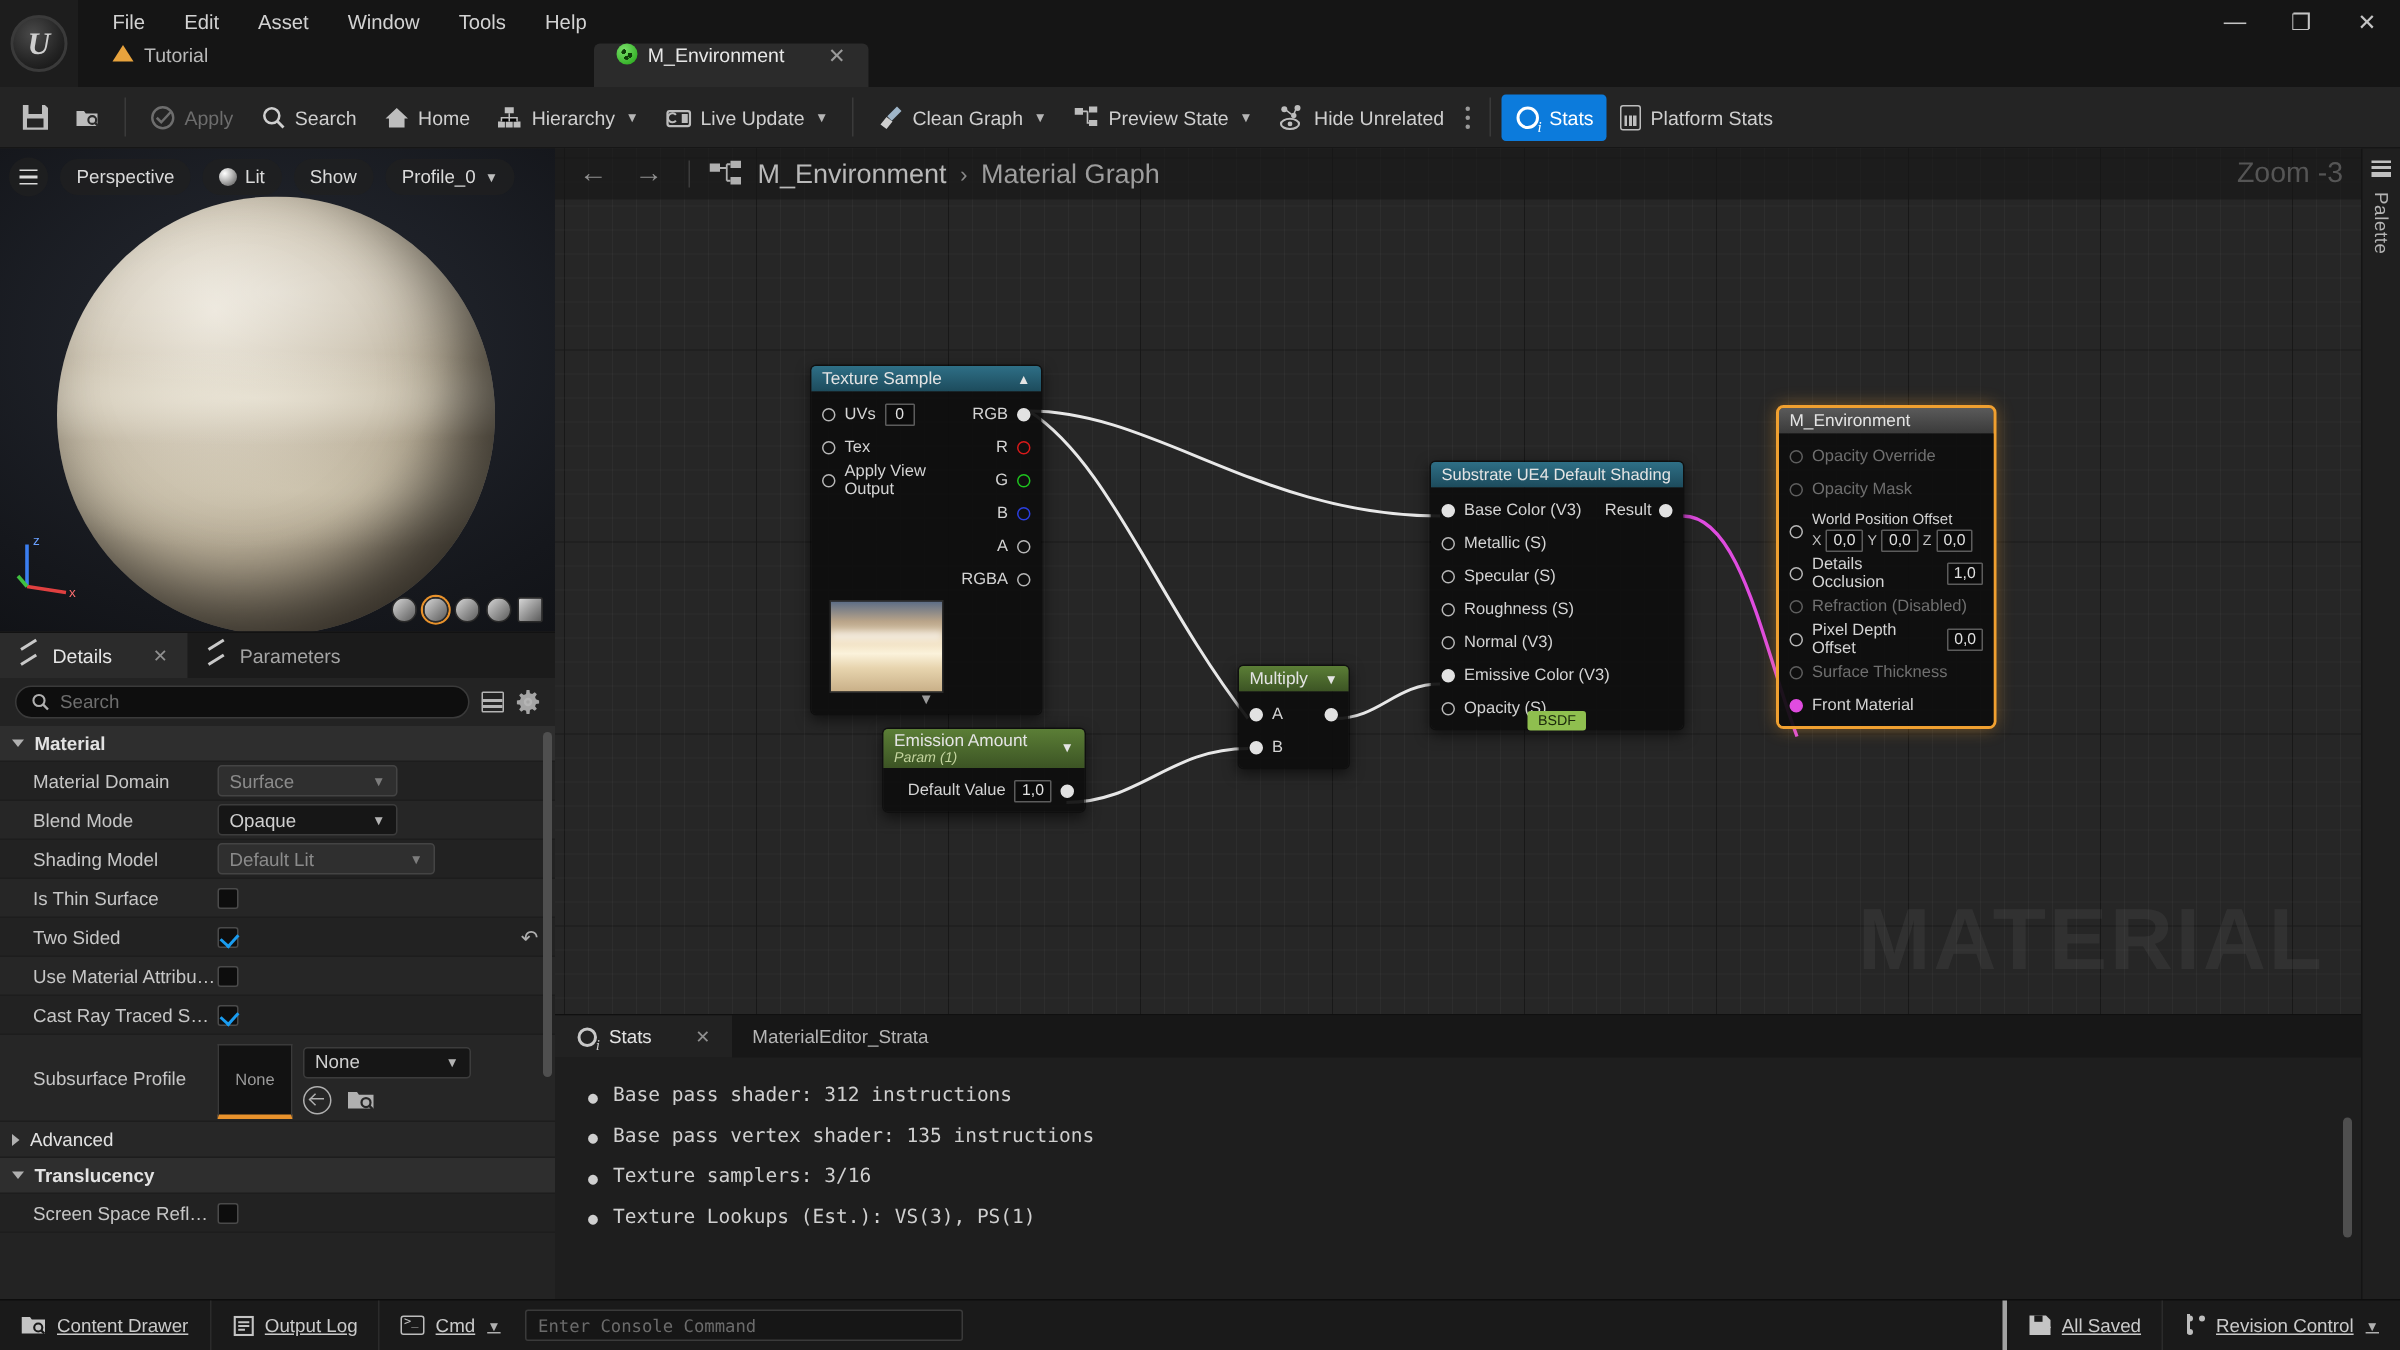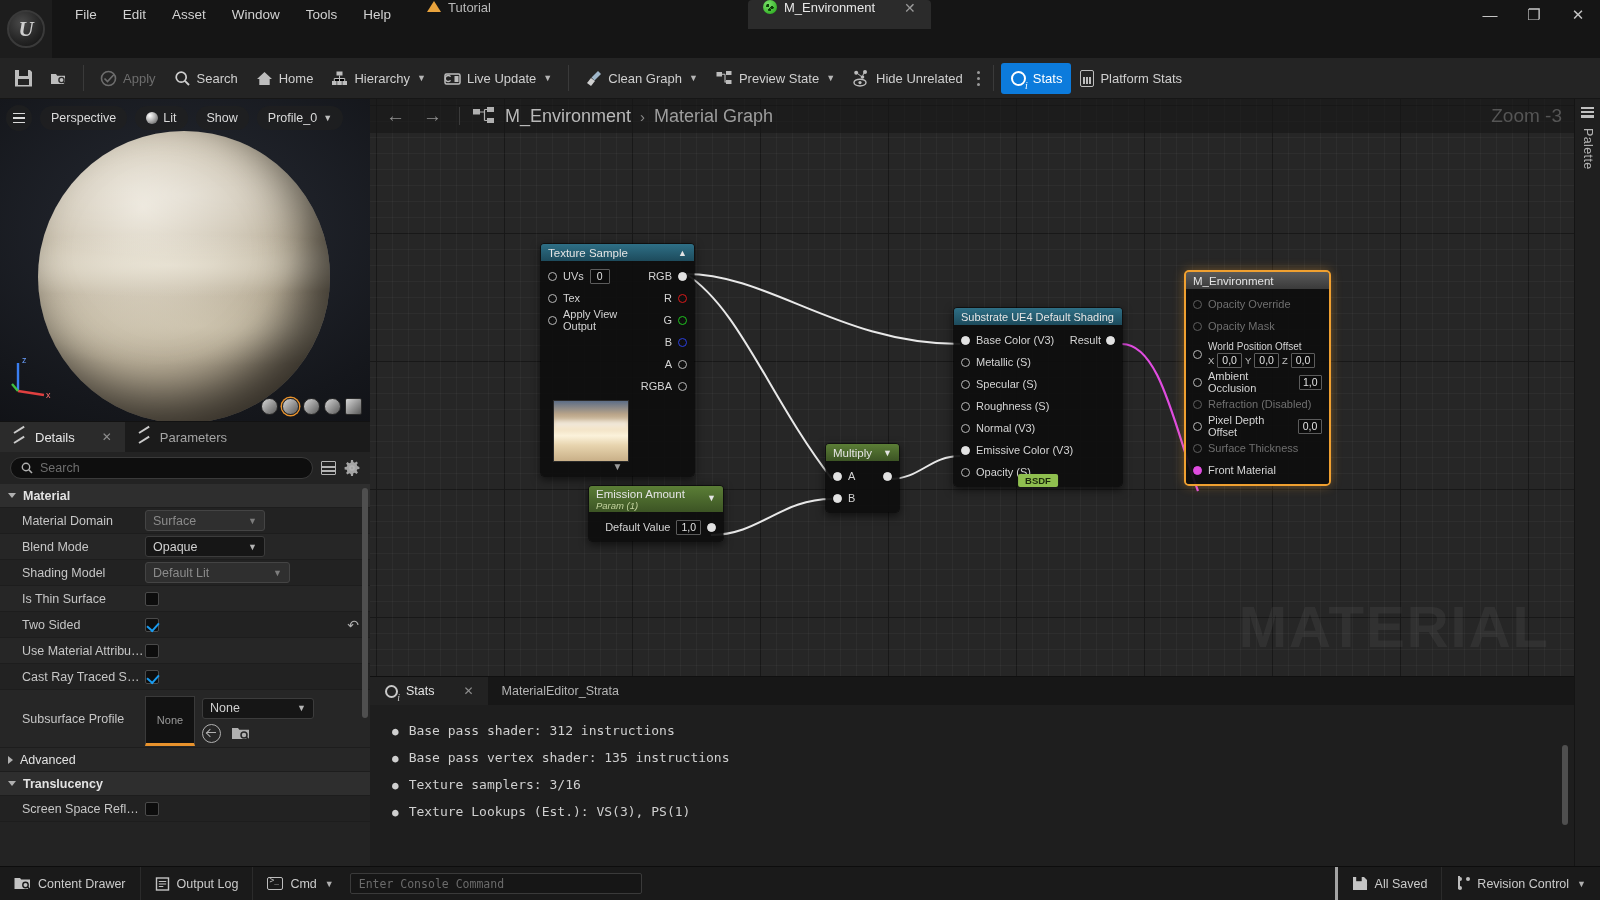--- a/index.html
+++ b/index.html
@@ -23,21 +23,21 @@
     background: #1d1d1d;
   }
   .ue-logo-circle {
     width: 38px; height: 38px; border-radius: 50%;
     background: radial-gradient(circle at 38% 32%, #4a4a4a 0%, #242424 60%, #101010 100%);
     border: 2px solid #3a3a3a;
     display: flex; align-items: center; justify-content: center;
     font-family: "Liberation Serif", serif; font-size: 21px; color: #cfcfcf;
     font-style: italic; font-weight: bold;
   }
-  .menu-col { display: flex; flex-direction: row; flex: 1; height: 58px; }
+  .menu-col { display: flex; flex-direction: column; flex: 1; height: 58px; }
   .menu-row { height: 29px; display: flex; align-items: center; padding-left: 10px; }
   .menu-item {
     padding: 3px 13px; font-size: 13.5px; color: #d2d2d2; cursor: default;
     border-radius: 2px;
   }
   .tabs-row { height: 29px; display: flex; align-items: flex-end; padding-left: 8px; position: relative; }
   .tab {
     height: 29px; display: flex; align-items: flex-start; gap: 7px;
     padding: 0 15px; font-size: 13px; color: #b9b9b9;
     border-top-left-radius: 4px; border-top-right-radius: 4px;
@@ -224,21 +224,21 @@
   .val-box { height:15px; min-width:20px; padding:0 4px; background:#0b0b0b; border:1px solid #5c5c5c;
     font-size:10.5px; color:#e0e0e0; display:flex; align-items:center; justify-content:center; border-radius:1px;}
   .node-thumb { width:76px; height:62px; margin:3px 0 0 12px; border:1px solid #2a2a2a;
     background:linear-gradient(to bottom,#5c6d86 0%,#b9a489 22%,#f0dfc0 44%,#fbf2db 58%,#e7d4ae 74%,#c9b088 100%);
     position:relative; overflow:hidden;}
   .node-thumb::after{content:"";position:absolute;left:0;right:0;top:34%;height:10%;
     background:rgba(255,255,255,.55); filter:blur(2px);}
   .node-chev { width:100%; text-align:center; font-size:10px; color:#9a9a9a; line-height:10px; padding-bottom:1px;}
   .subtitle { font-size:9.5px; color:#c3d39e; font-style:italic; }
   .bsdf-badge { position:absolute; left:50%; transform:translateX(-50%); bottom:-1px;
-    background:#8fbf4f; color:#1c2a0c; font-size:9.5px; font-weight:bold; padding:1px 7px; border-radius:2px;}
+    background:#8fbf4f; color:#1c2a0c; font-size:9.5px; font-weight:normal; padding:1px 7px; border-radius:2px;}
   .node.selected { outline:2px solid #f0a030; outline-offset:-1px; box-shadow:0 0 12px rgba(240,160,48,.45); }
   .node-hdr.grayhdr { background:linear-gradient(to bottom,#5a5a5a,#3a3a3a); }
   .pin-row.dim { color:#6f6f6f; } .pin.dim { border-color:#5e5e5e; }
   .wpo-label { font-size:10px; color:#d4d4d4; }
 
   
   .stats-panel { height:190px; flex:none; background:#1e1e1e; border-top:1px solid #101010;
     display:flex; flex-direction:column; position:relative; }
   .stats-tabs { height:28px; display:flex; align-items:stretch; background:#171717; flex:none;}
   .stats-tab { display:flex; align-items:center; gap:7px; padding:0 14px; font-size:12.5px; color:#b5b5b5; cursor:default;}
@@ -246,21 +246,21 @@
   .stats-tab .x { margin-left:22px; font-size:12px; color:#8f8f8f;}
   .stats-body { flex:1; padding:18px 0 0 22px; overflow:hidden; position:relative;}
   .stat-line { font-family:"DejaVu Sans Mono", monospace; font-size:13px; color:#cfcfcf;
     margin-bottom:10px; display:flex; align-items:flex-start; gap:10px;}
   .stat-line .bullet { color:#cfcfcf; font-size:11px; line-height:17px;}
 
   
   .statusbar { height:34px; flex:none; background:#1a1a1a; display:flex; align-items:center;
     border-top:1px solid #0d0d0d;}
   .sb-item { display:flex; align-items:center; gap:7px; height:34px; padding:0 14px; font-size:12.5px;
-    color:#cbcbcb; cursor:default; border-right:1px solid #2b2b2b;}
+    color:#cbcbcb; cursor:default; border-right:1px solid #2b2b2b;text-decoration:underline;}
   .cmd-input { flex:none; width:292px; height:21px; margin-left:10px; background:#161616;
     border:1px solid #3a3a3a; border-radius:2px; display:flex; align-items:center; padding:0 8px;
     font-family:"DejaVu Sans Mono", monospace; font-size:11.5px; color:#6b6b6b;}
   .sb-spacer { flex:1; }
   .ic-term { width:16px;height:13px;border:1.5px solid #bdbdbd;border-radius:2px; position:relative; flex:none;}
   .ic-term::after{content:">_";position:absolute;left:1px;top:-2px;font-size:8px;color:#bdbdbd;font-family:"DejaVu Sans Mono",monospace;}
   .ic-branch { width:14px;height:15px; position:relative; flex:none;}
   .ic-branch::before{content:"";position:absolute;left:2px;top:0;width:2px;height:13px;background:#bdbdbd;}
   .ic-branch::after{content:"";position:absolute;left:2px;top:1px;width:4px;height:4px;border-radius:50%;
     background:#bdbdbd; box-shadow:0 9px 0 0 #bdbdbd, 8px 0 0 0 #bdbdbd;}
@@ -795,21 +795,21 @@
                   <span class="val-box">0,0</span>
                   <span>Y</span>
                   <span class="val-box">0,0</span>
                   <span>Z</span>
                   <span class="val-box">0,0</span>
                 </span>
               </div>
             </div>
             <div class="pin-row">
               <span class="pin"></span>
-              <span>Ambient Occlusion</span>
+              <span>Details Occlusion</span>
               <span class="val-box">1,0</span>
             </div>
             <div class="pin-row dim">
               <span class="pin dim"></span>
               <span>Refraction (Disabled)</span>
             </div>
             <div class="pin-row">
               <span class="pin"></span>
               <span>Pixel Depth Offset</span>
               <span class="val-box">0,0</span>

